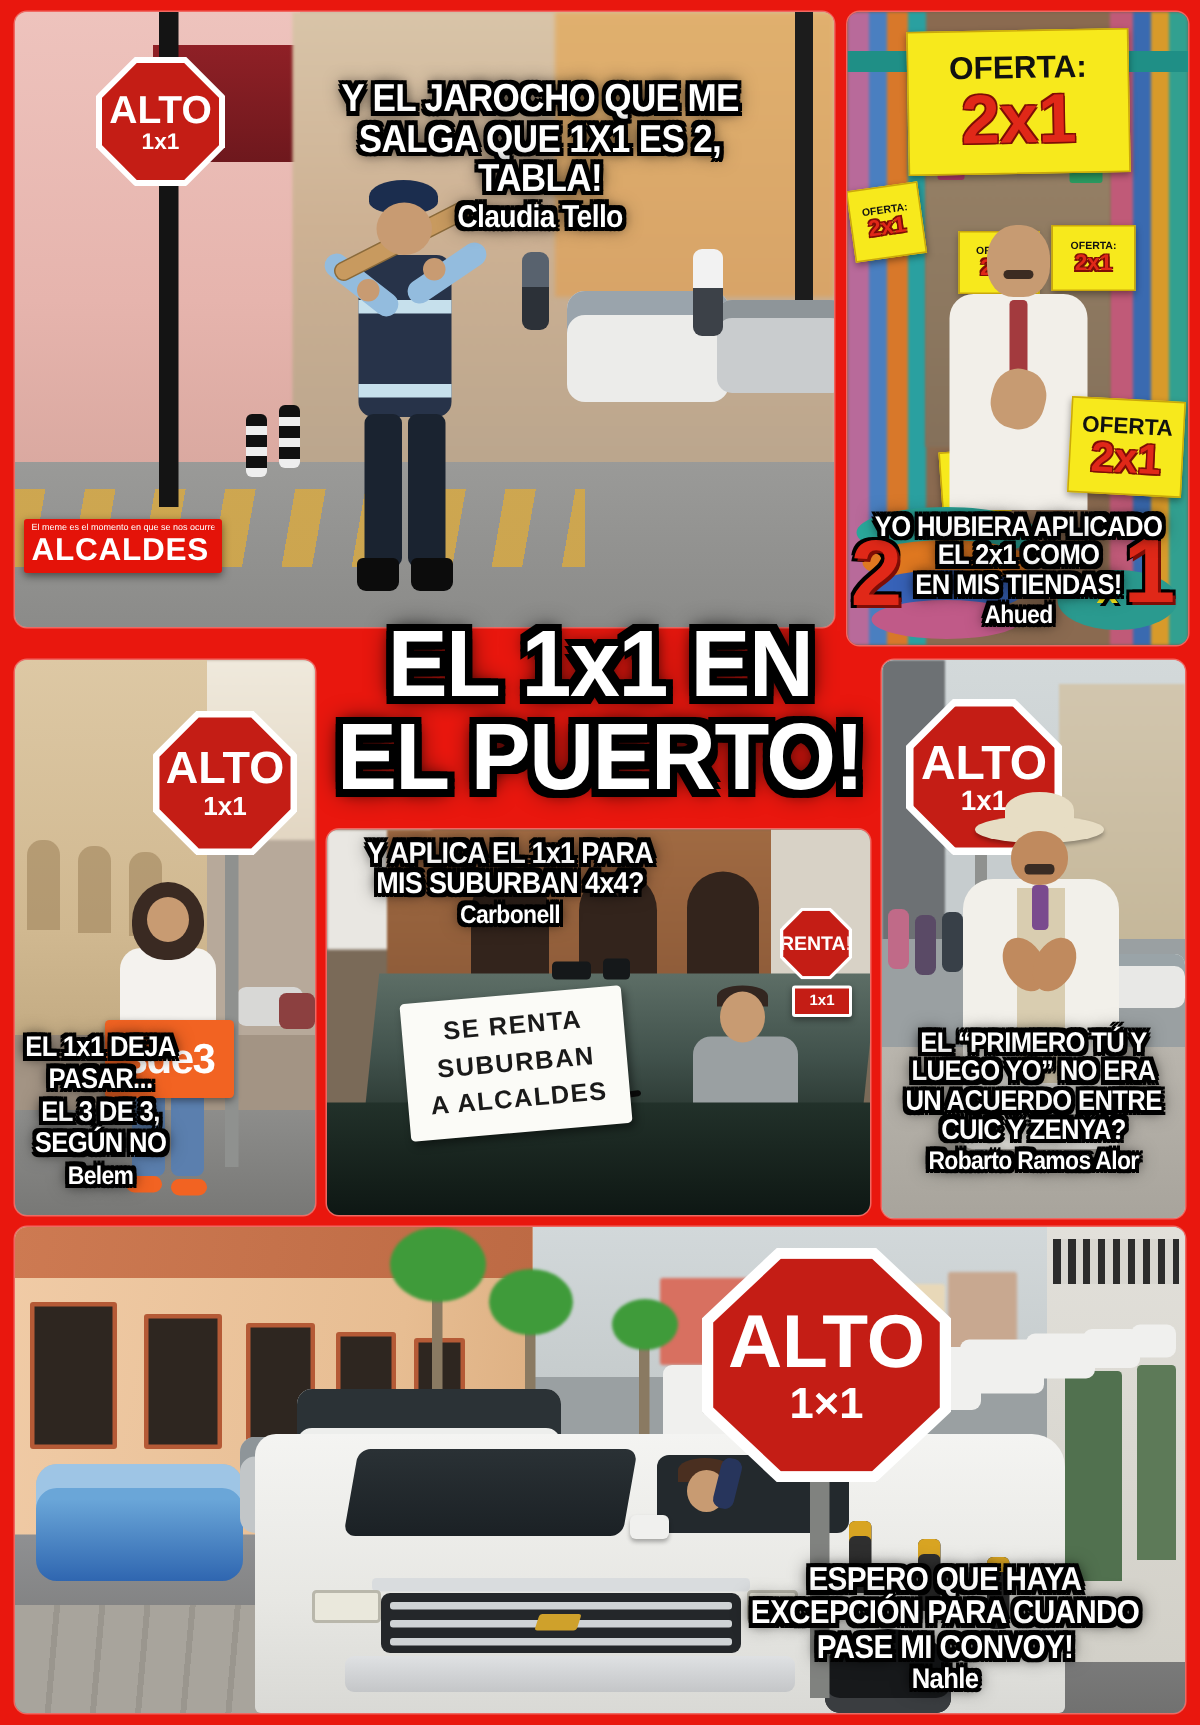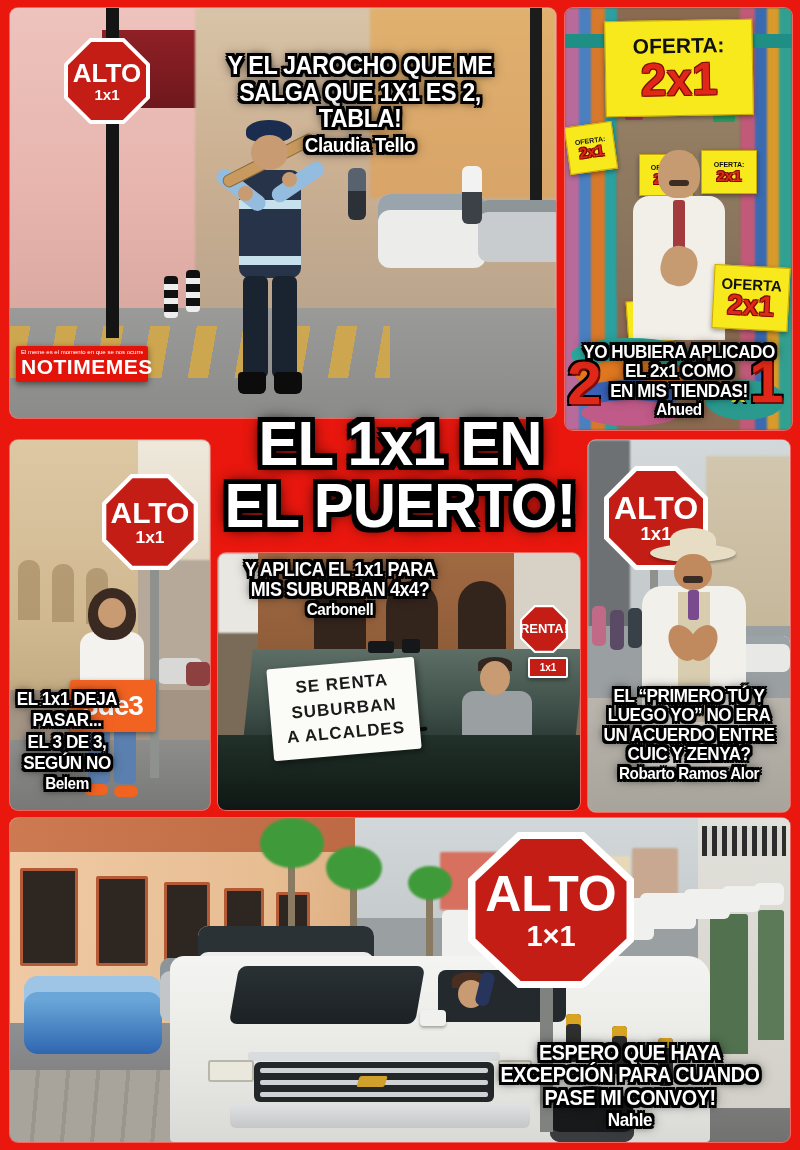--- a/index.html
+++ b/index.html
@@ -257,21 +257,21 @@
     </div>
 
     <div class="meme ol3 pA-cap-text">
       <div>Y EL JAROCHO QUE ME</div>
       <div>SALGA QUE 1X1 ES 2, TABLA!</div>
       <div class="attr pA-attr">Claudia Tello</div>
     </div>
 
     <div class="abs logo">
       <div class="logo-tag">El meme es el momento en que se nos ocurre</div>
-      <div class="logo-name">NOTIMEMES</div>
+      <div class="logo-name">ALCALDES</div>
     </div>
   </div>
 
   <div class="panel pB">
     <div class="abs pB-shelves"></div>
     <div class="abs pB-beam"></div>
     <div class="abs pB-mid"></div>
     <div class="pB-box" style="left:58px;top:52px;width:22px;height:18px;background:#c05a2a;"></div>
     <div class="pB-box" style="left:150px;top:60px;width:20px;height:22px;background:#2a6ab0;"></div>
     <div class="pB-box" style="left:60px;top:96px;width:18px;height:16px;background:#b03a6a;"></div>

